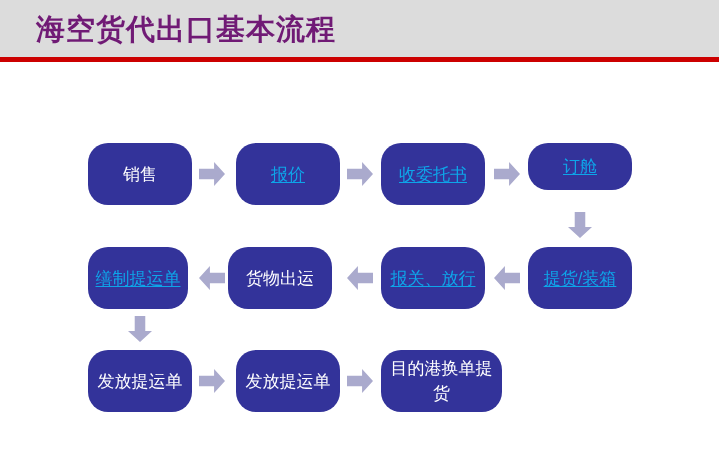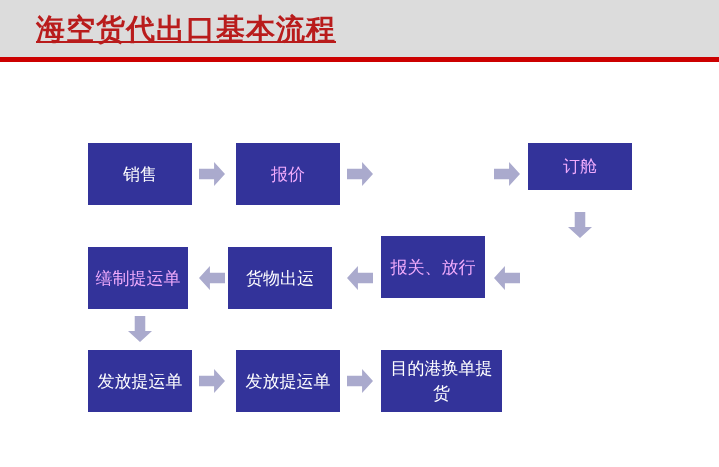--- a/index.html
+++ b/index.html
@@ -33,59 +33,59 @@
     height: 5px;
     background: #cc0000;
   }
   #page-title {
     position: absolute;
     left: 36px;
     top: 9px;
     font-family: "Liberation Serif", "DejaVu Serif", serif;
     font-size: 29px;
     font-weight: 700;
-    color: #b91c1c;
+    color: #701a75;
     letter-spacing: 1px;
     white-space: nowrap;
     line-height: 40px;
-    text-decoration: underline;
   }
 
   
   #flow-canvas {
     position: absolute;
     left: 0;
     top: 62px;
     width: 719px;
     height: 405px;
     background: #ffffff;
   }
 
   
   .node {
     position: absolute;
     background: #33339a;
-    border-radius: 0;
+    border-radius: 20px;
     display: flex;
     align-items: center;
     justify-content: flex-start;
     text-align: center;
     box-sizing: border-box;
     padding: 0 6px;
   }
   .node-label {
     font-family: "Liberation Sans", "DejaVu Sans", sans-serif;
     font-size: 17px;
     line-height: 25px;
     color: #ffffff;
     display: block;
     width: 100%;
   }
   .node.link .node-label {
-    color: #f0abfc;
+    color: #0ea5e9;
+    text-decoration: underline;
     text-underline-offset: 2px;
   }
 
   
   .arrow {
     position: absolute;
     background: #aaaacd;
   }
   .arrow-right {
     width: 26px;
@@ -120,20 +120,23 @@
   </div>
 
   <div class="arrow arrow-right" style="left:199px; top:100px;"></div>
 
   <div class="node link" style="left:236px; top:81px; width:104px; height:62px;">
     <span class="node-label">报价</span>
   </div>
 
   <div class="arrow arrow-right" style="left:347px; top:100px;"></div>
 
+  <div class="node link" style="left:381px; top:81px; width:104px; height:62px;">
+    <span class="node-label">收委托书</span>
+  </div>
 
   <div class="arrow arrow-right" style="left:494px; top:100px;"></div>
 
   <div class="node link" style="left:528px; top:81px; width:104px; height:47px;">
     <span class="node-label">订舱</span>
   </div>
 
   <div class="arrow arrow-down" style="left:568px; top:150px;"></div>
 
   <div class="node link" style="left:88px; top:185px; width:100px; height:62px;">
@@ -141,26 +144,29 @@
   </div>
 
   <div class="arrow arrow-left" style="left:199px; top:204px;"></div>
 
   <div class="node" style="left:228px; top:185px; width:104px; height:62px;">
     <span class="node-label">货物出运</span>
   </div>
 
   <div class="arrow arrow-left" style="left:347px; top:204px;"></div>
 
-  <div class="node link" style="left:381px; top:174px; width:104px; height:62px;">
+  <div class="node link" style="left:381px; top:185px; width:104px; height:62px;">
     <span class="node-label">报关、放行</span>
   </div>
 
   <div class="arrow arrow-left" style="left:494px; top:204px;"></div>
 
+  <div class="node link" style="left:528px; top:185px; width:104px; height:62px;">
+    <span class="node-label">提货/装箱</span>
+  </div>
 
   <div class="arrow arrow-down" style="left:128px; top:254px;"></div>
 
   <div class="node" style="left:88px; top:288px; width:104px; height:62px;">
     <span class="node-label">发放提运单</span>
   </div>
 
   <div class="arrow arrow-right" style="left:199px; top:307px;"></div>
 
   <div class="node" style="left:236px; top:288px; width:104px; height:62px;">

